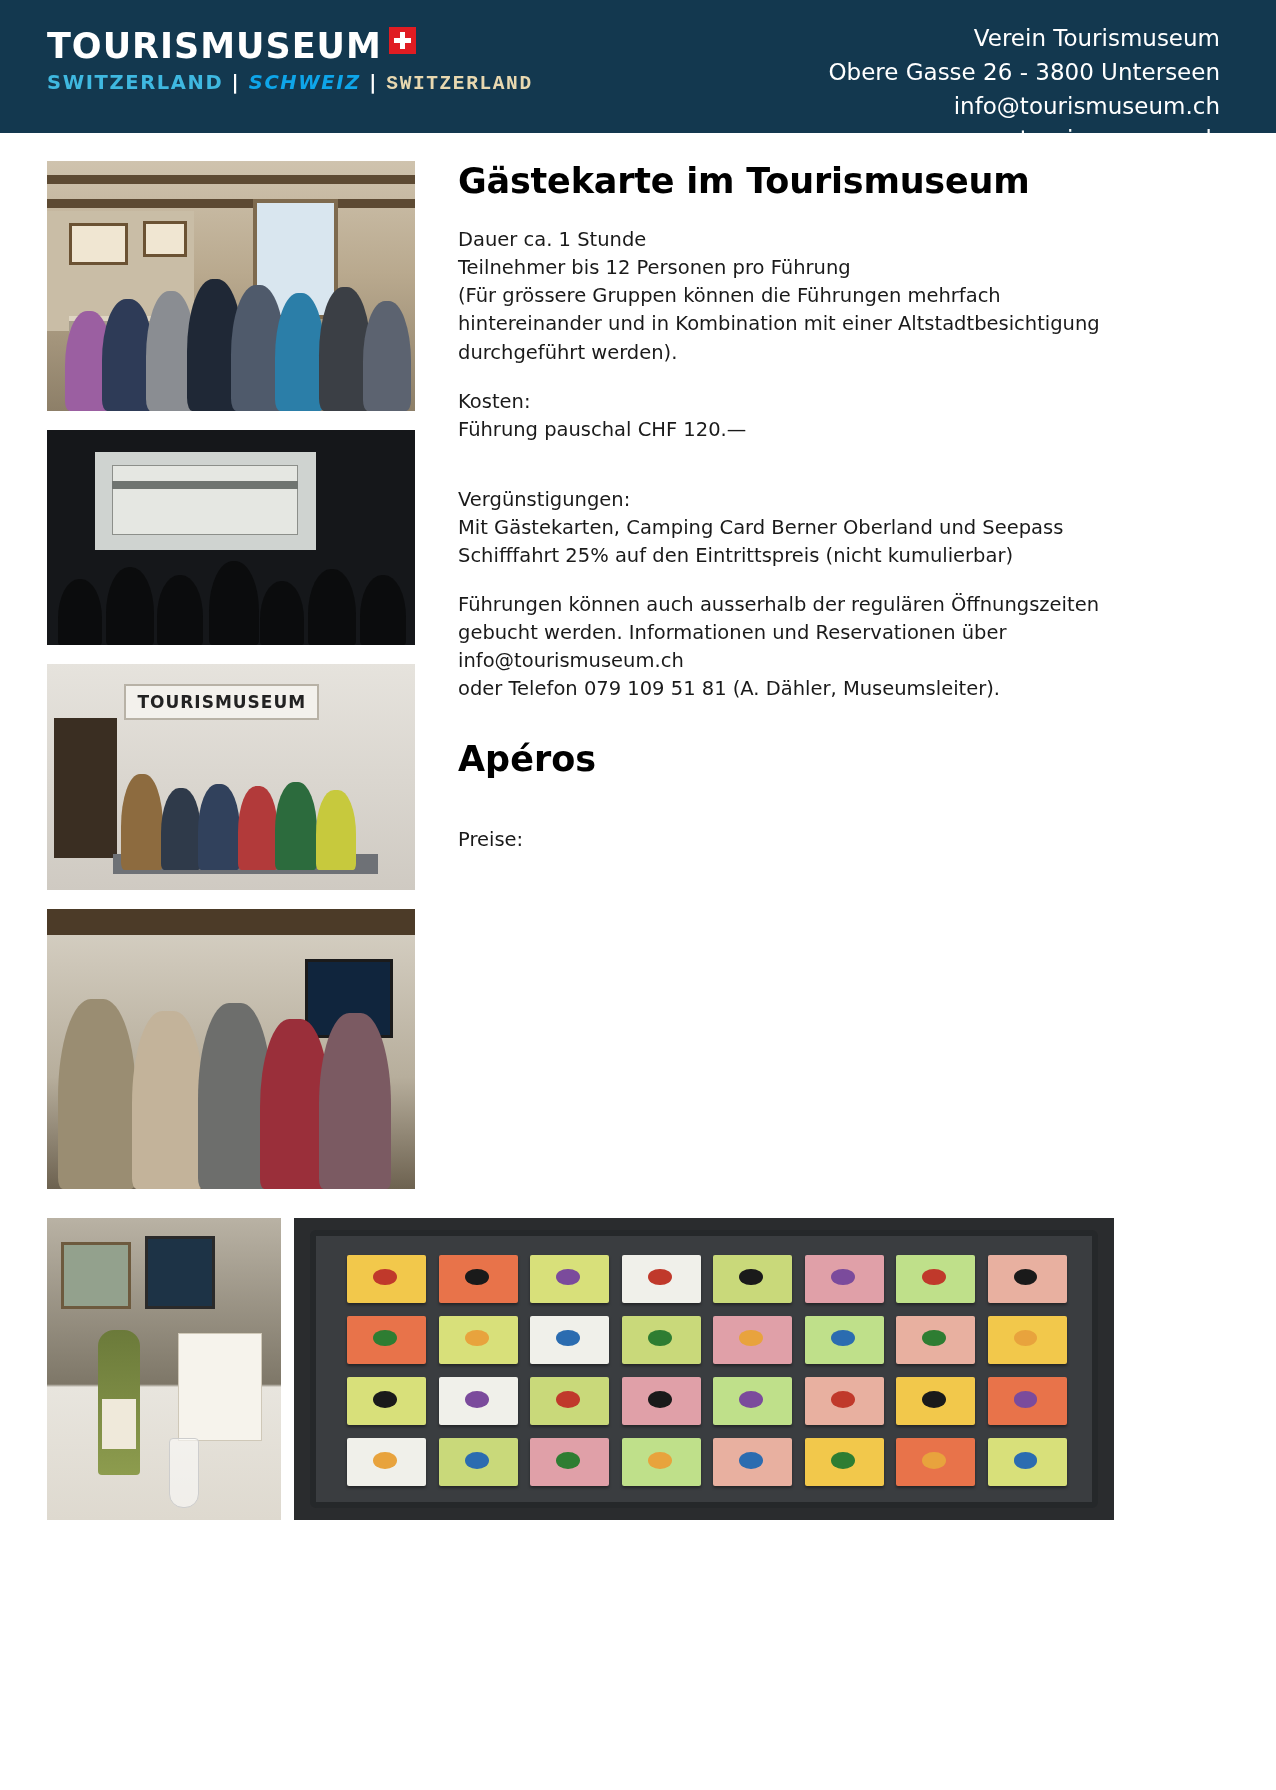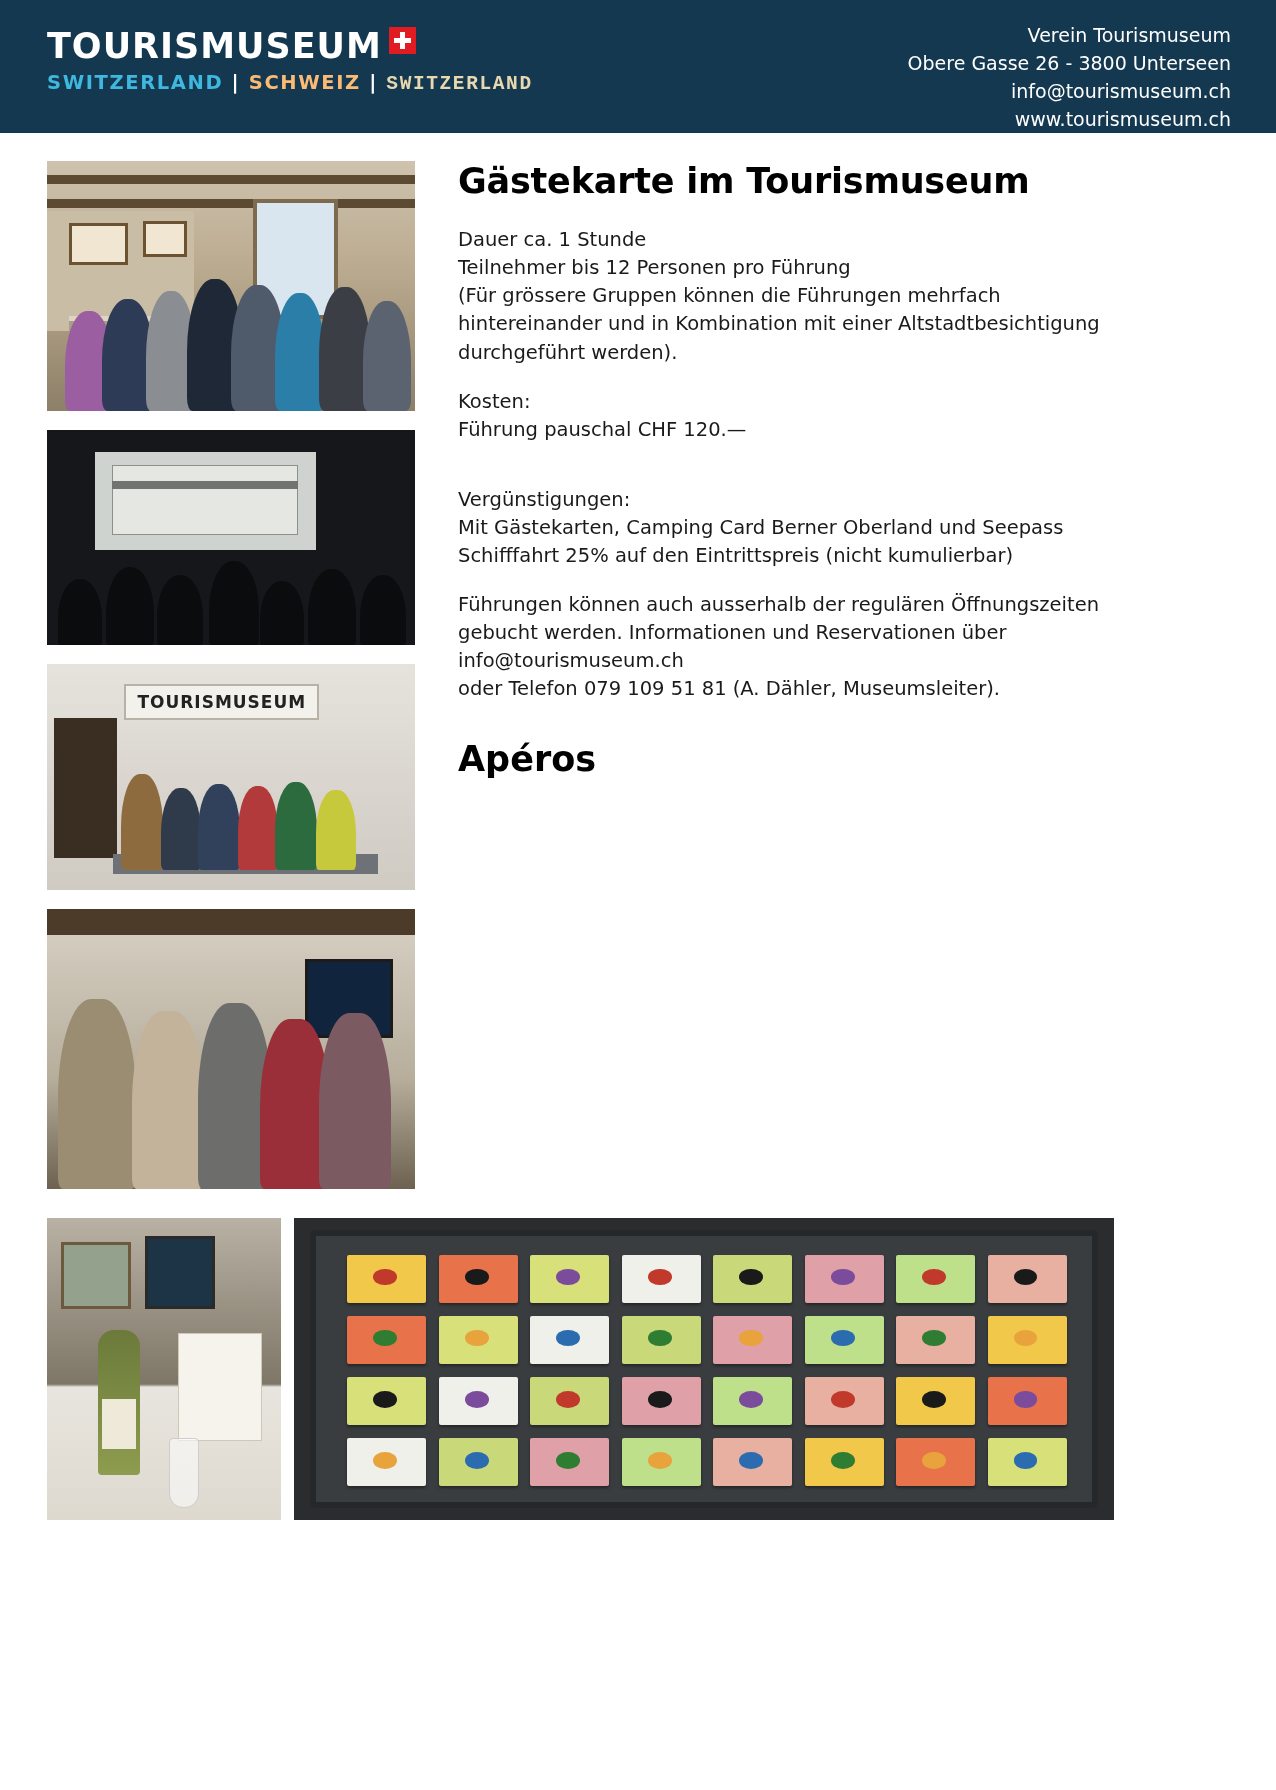--- a/index.html
+++ b/index.html
@@ -63,29 +63,29 @@
   }
   .logo-sub {
     margin-top: 6px;
     font-size: 19.5px;
     font-weight: bold;
     letter-spacing: 1.6px;
     white-space: nowrap;
   }
   .logo-sub .t1 { color: #3fb8e0; }
   .logo-sub .sep { color: #ffffff; }
-  .logo-sub .t2 { color: #fdba74; }
+  .logo-sub .t2 { color: #0ea5e9; font-style: italic; }
   .logo-sub .t3 { color: #e8d8b0; font-family: Liberation Mono, monospace; }
 
   .contact {
     position: absolute;
-    right: 45px;
+    right: 56px;
     top: 22px;
     text-align: right;
-    font-size: 19px;
+    font-size: 23px;
     line-height: 1.47;
     color: #ffffff;
   }
   .contact div { white-space: nowrap; }
 
   
   .photo {
     position: absolute;
     overflow: hidden;
     background: #777;
@@ -408,13 +408,14 @@
 Schifffahrt 25% auf den Eintrittspreis (nicht kumulierbar)</p>
   <div class="gap-md"></div>
   <p class="body" style="white-space:pre-line">Führungen können auch ausserhalb der regulären Öffnungszeiten
 gebucht werden. Informationen und Reservationen über
 info@tourismuseum.ch
 oder Telefon 079 109 51 81 (A. Dähler, Museumsleiter).</p>
   <div class="spacer-2"></div>
   <h1 class="title2">Apéros</h1>
   <div class="gap-lg"></div>
   <div class="gap-md"></div>
+  <p class="body">Preise:</p>
 </div>
 
 </body></html>

